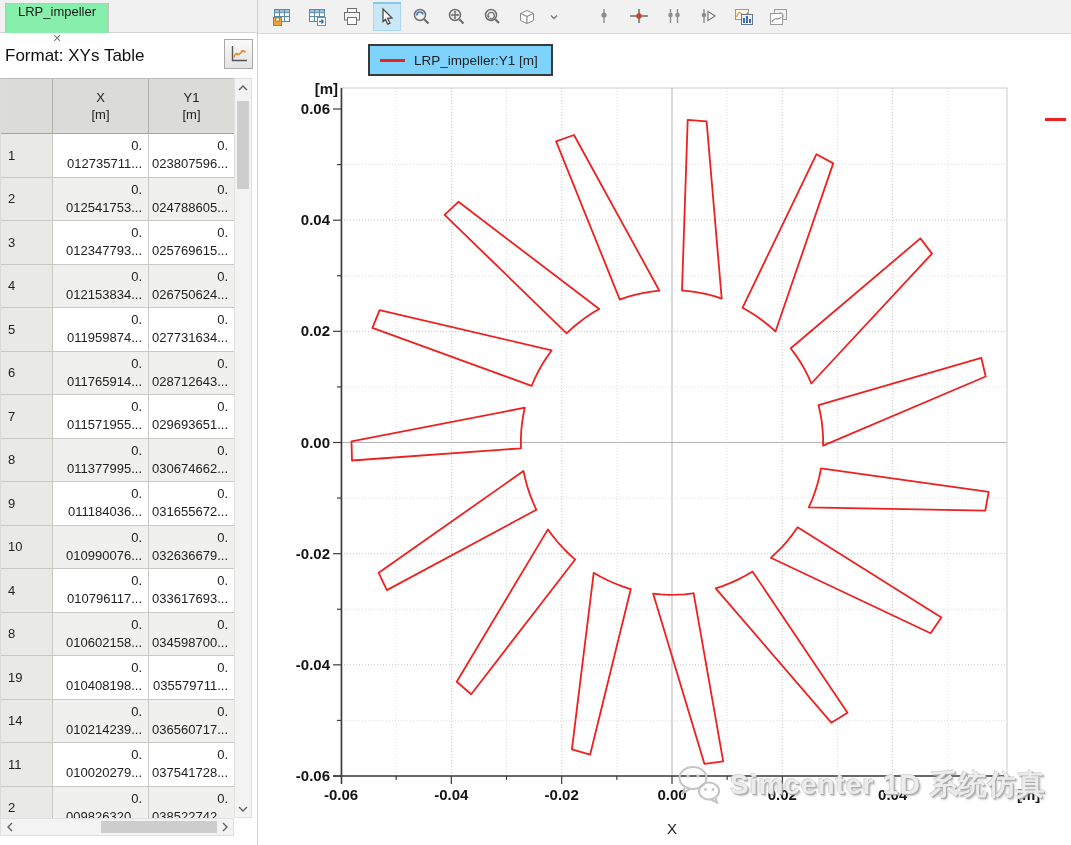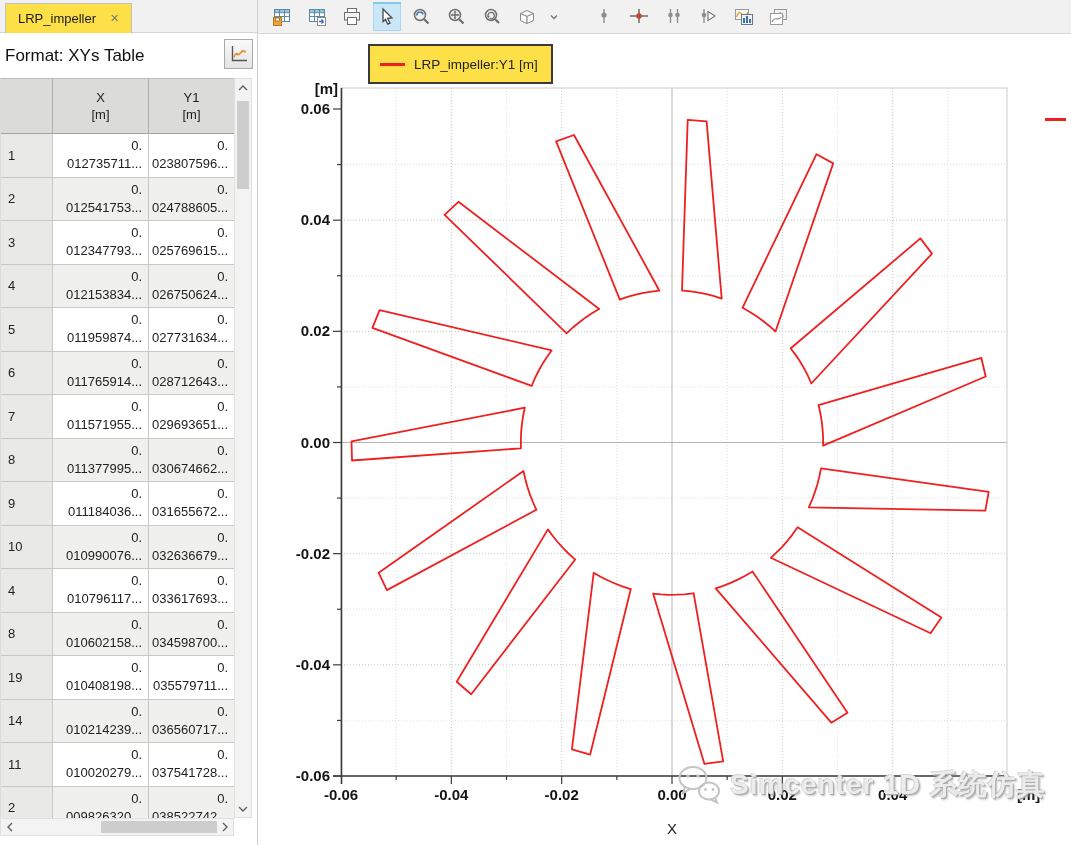--- a/index.html
+++ b/index.html
@@ -5,22 +5,22 @@
   * { box-sizing: border-box; }
   html,body { margin:0; padding:0; background:#fff; }
   #app {
     position:relative; width:1071px; height:845px; overflow:hidden;
     font-family:"Liberation Sans", sans-serif; background:#fff; color:#1a1a1a;
   }
   
   .tab-bar { position:absolute; left:0; top:0; width:258px; height:33px;
     background:#f1f1f1; border-bottom:1px solid #d4d4d4; }
   .tab { position:absolute; left:5px; top:3px; height:31px; display:flex; align-items:center;
-    gap:14px; padding:0 12px; background:#fde047; border:1px solid #c2c2c2; border-bottom:1px solid #fff;
-    font-size:13px; color:#1a1a1a; }
+    gap:14px; padding:0 12px; background:#86efac; border:1px solid #c2c2c2; border-bottom:1px solid #fff;
+    font-size:13px; color:#1a1a1a;flex-direction:column; }
   .tab-close { color:#777; font-size:11px; line-height:1; cursor:default; }
   .format-label { position:absolute; left:5px; top:46px; font-size:17px; color:#111; }
   .plot-format-btn { position:absolute; left:224px; top:39px; width:29px; height:30px;
     background:linear-gradient(#fafafa,#e3e3e3); border:1px solid #a9a9a9;
     display:flex; align-items:center; justify-content:center; }
   
   .dtable { position:absolute; left:0; top:78px; width:234px; height:740px; overflow:hidden;
     border-top:1px solid #bdbdbd; border-left:1px solid #dcdcdc; font-size:13px; }
   .thead { display:grid; grid-template-columns:52px 96px 86px; height:55px; }
   .thead .hc { background:#dbdbd8; border-right:1px solid #aeaeac; border-bottom:1px solid #a4a4a2;
@@ -41,21 +41,21 @@
   .hsb .thumb { position:absolute; left:100px; top:2px; width:116px; height:12px; background:#cdcdcd; }
   .panel-divider { position:absolute; left:257px; top:0; width:1px; height:845px; background:#d0d0d0; }
   
   .toolbar { position:absolute; left:258px; top:0; width:813px; height:34px; background:#f1f1f1;
     border-bottom:1px solid #d7d7d7; display:flex; align-items:center; padding-left:10px; gap:7px; }
   .tb-btn { width:28px; height:29px; display:flex; align-items:center; justify-content:center; }
   .tb-btn.active { background:#c9e7f7; box-shadow:inset 0 2px 0 #85c6e9, inset 0 0 0 1px #a8d7ef; }
   .tb-chevron { width:12px; height:29px; display:flex; align-items:center; justify-content:center; }
   .tb-sep { width:16px; height:29px; }
   .chart-svg { position:absolute; left:258px; top:35px; }
-  .legend { position:absolute; left:368px; top:44px; height:40px; background:#fde047;
+  .legend { position:absolute; left:368px; top:44px; height:32px; background:#7dd3fc;
     border:2px solid #3a3a3a; display:flex; align-items:center; gap:9px; padding:0 13px 0 10px; z-index:6; }
   .legend-sample { width:25px; height:3px; }
   .legend-text { font-size:13.5px; color:#222; }
   .stray-dash { position:absolute; left:1045px; top:118px; width:21px; height:3px; z-index:6; }
   .watermark { position:absolute; left:676px; top:764px; display:flex; align-items:center; gap:8px;
     z-index:5; pointer-events:none; }
   .watermark .wm-text { font-size:28px; font-weight:bold; letter-spacing:1px; color:#ececec;
     text-shadow:1px 1px 0 #ababab, 2px 2px 2px rgba(140,140,140,.55), -1px -1px 0 #d6d6d6; }
   
   .tick-lbl { font-family:"Liberation Sans",sans-serif; font-size:15px; font-weight:bold; fill:#141414; }

